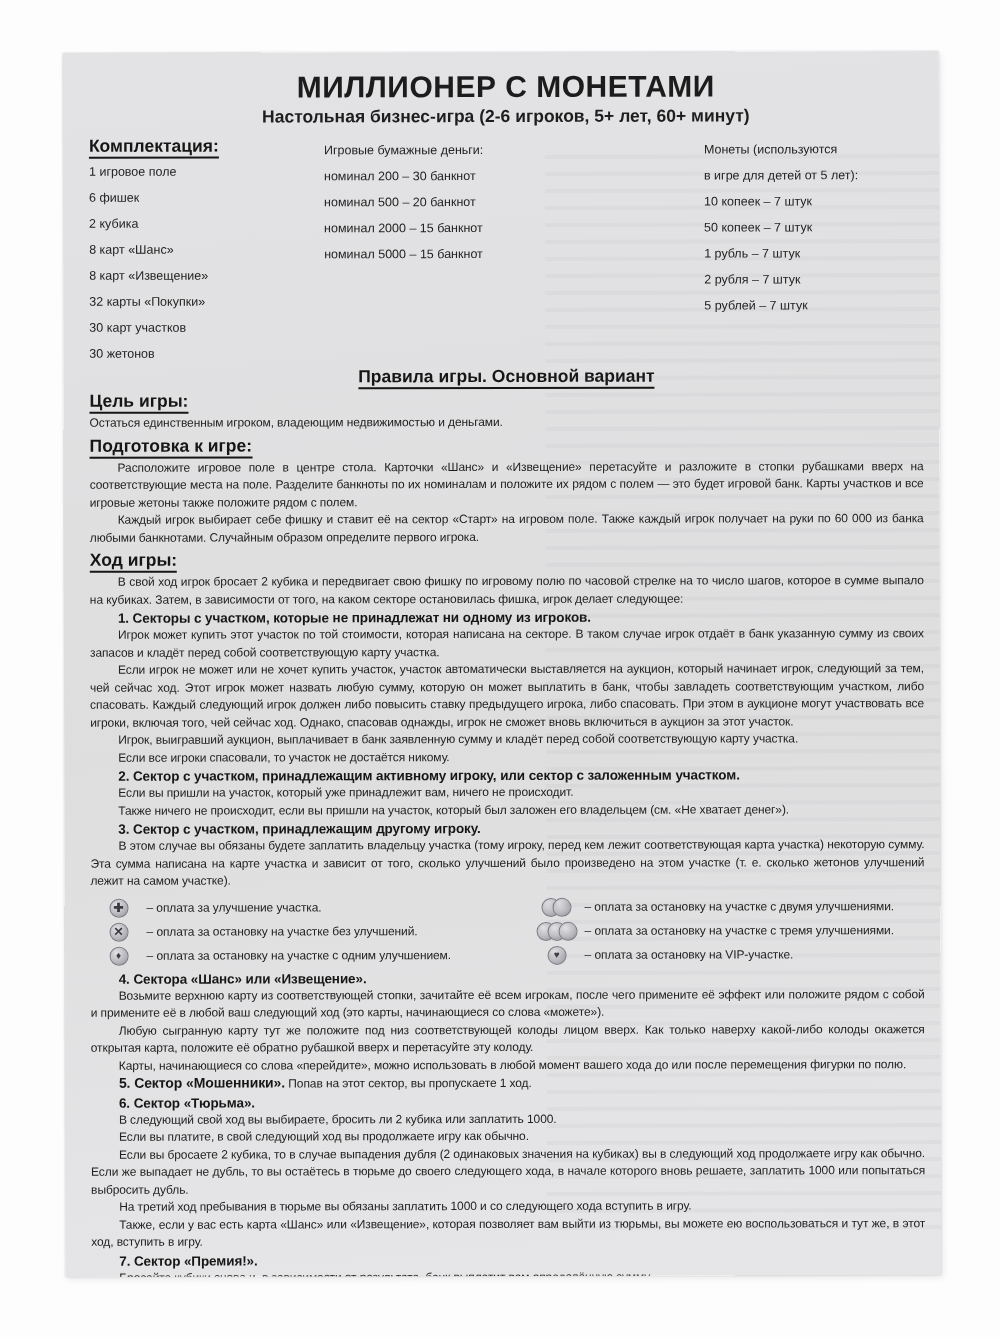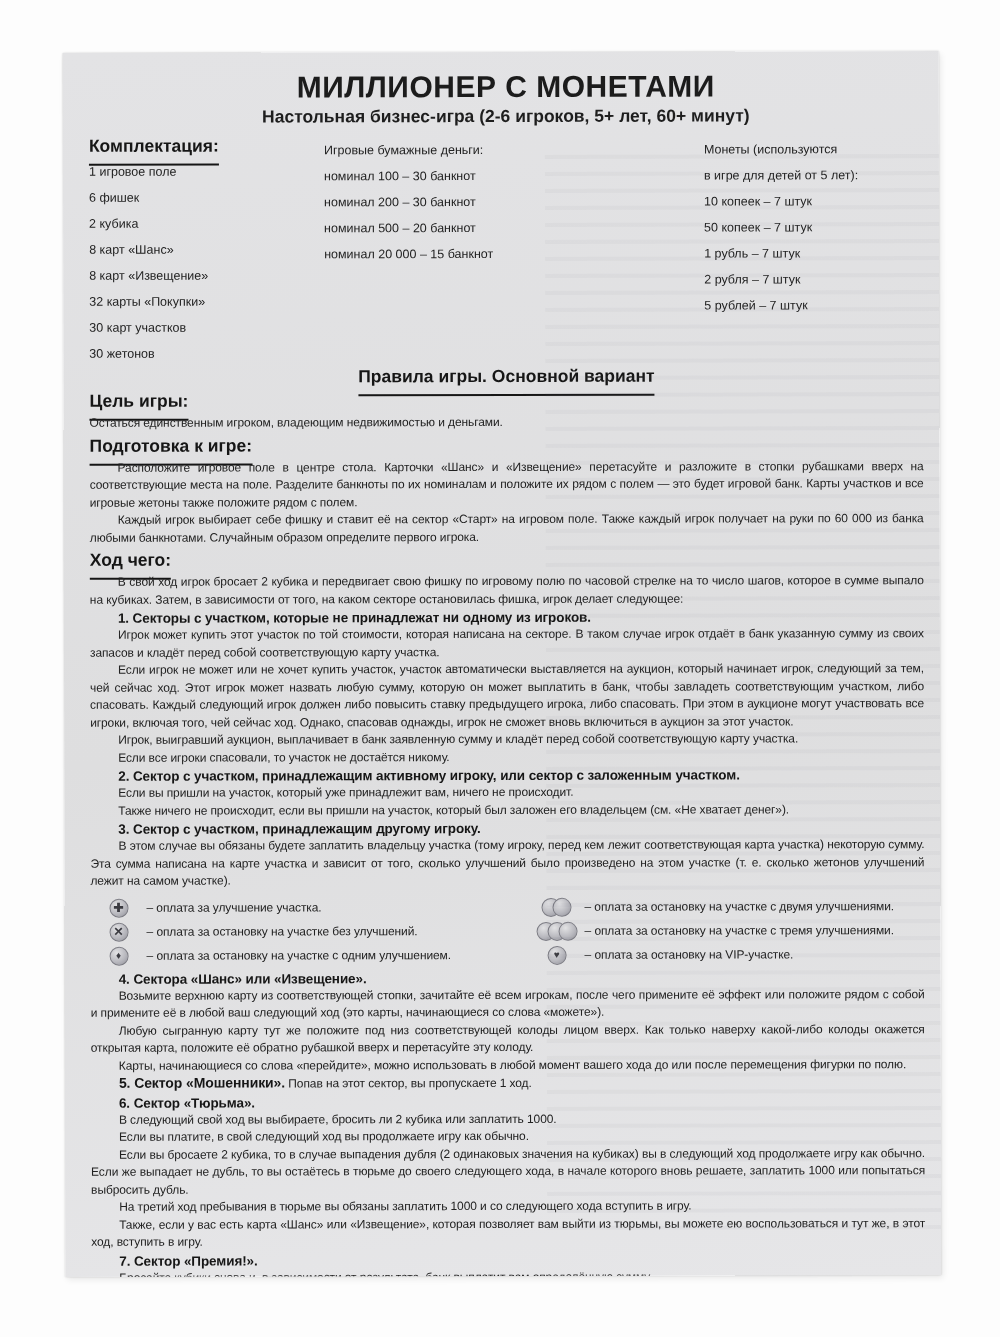--- a/index.html
+++ b/index.html
@@ -41,21 +41,21 @@
   }
   .components{display:flex; align-items:flex-start; line-height:18px; font-size:12.5px;}
   .comp-col1{width:235px; flex:none;}
   .comp-col2{width:324px; flex:none;}
   .comp-col3{flex:auto; padding-left:30px;}
   .comp-col3 .li{padding-left:26px;}
   .h2{
     font-size:17.5px; font-weight:bold; color:#161616;
     margin:3px 0 3px 0;
   }
-  .h2 > span{border-bottom:2px solid #161616; padding-bottom:8px;}
+  .h2 > span{border-bottom:2px solid #161616; padding-bottom:1px;}
   .center{text-align:center;}
   .li{white-space:nowrap;margin-top:8px;}
   .rules-head{margin:4px 0 2px 0;}
   .p{
     font-size:12px; line-height:17.5px;
     text-align:justify; text-indent:28px;
     letter-spacing:-0.1px;
     margin:0;
   }
   .p.noindent{text-indent:0;}
@@ -101,24 +101,24 @@
       <div class="li">6 фишек</div>
       <div class="li">2 кубика</div>
       <div class="li">8 карт «Шанс»</div>
       <div class="li">8 карт «Извещение»</div>
       <div class="li">32 карты «Покупки»</div>
       <div class="li">30 карт участков</div>
       <div class="li">30 жетонов</div>
     </div>
     <div class="comp-col2">
       <div class="li">Игровые бумажные деньги:</div>
-      <div class="li">номинал 100 – 30 банкнот</div>
       <div class="li">номинал 200 – 30 банкнот</div>
       <div class="li">номинал 500 – 20 банкнот</div>
-      <div class="li">номинал 20 000 – 15 банкнот</div>
+      <div class="li">номинал 2000 – 15 банкнот</div>
+      <div class="li">номинал 5000 – 15 банкнот</div>
     </div>
     <div class="comp-col3">
       <div class="li">Монеты (используются</div>
       <div class="li">в игре для детей от 5 лет):</div>
       <div class="li">10 копеек – 7 штук</div>
       <div class="li">50 копеек – 7 штук</div>
       <div class="li">1 рубль – 7 штук</div>
       <div class="li">2 рубля – 7 штук</div>
       <div class="li">5 рублей – 7 штук</div>
     </div>
@@ -126,21 +126,21 @@
 
   <div class="h2 center rules-head"><span>Правила игры. Основной вариант</span></div>
 
   <div class="h2"><span>Цель игры:</span></div>
   <p class="p noindent">Остаться единственным игроком, владеющим недвижимостью и деньгами.</p>
 
   <div class="h2"><span>Подготовка к игре:</span></div>
   <p class="p">Расположите игровое поле в центре стола. Карточки «Шанс» и «Извещение» перетасуйте и разложите в стопки рубашками вверх на соответствующие места на поле. Разделите банкноты по их номиналам и положите их рядом с полем — это будет игровой банк. Карты участков и все игровые жетоны также положите рядом с полем.</p>
   <p class="p">Каждый игрок выбирает себе фишку и ставит её на сектор «Старт» на игровом поле. Также каждый игрок получает на руки по 60 000 из банка любыми банкнотами. Случайным образом определите первого игрока.</p>
 
-  <div class="h2"><span>Ход чего:</span></div>
+  <div class="h2"><span>Ход игры:</span></div>
   <p class="p">В свой ход игрок бросает 2 кубика и передвигает свою фишку по игровому полю по часовой стрелке на то число шагов, которое в сумме выпало на кубиках. Затем, в зависимости от того, на каком секторе остановилась фишка, игрок делает следующее:</p>
 
   <div class="h3">1. Секторы с участком, которые не принадлежат ни одному из игроков.</div>
   <p class="p">Игрок может купить этот участок по той стоимости, которая написана на секторе. В таком случае игрок отдаёт в банк указанную сумму из своих запасов и кладёт перед собой соответствующую карту участка.</p>
   <p class="p">Если игрок не может или не хочет купить участок, участок автоматически выставляется на аукцион, который начинает игрок, следующий за тем, чей сейчас ход. Этот игрок может назвать любую сумму, которую он может выплатить в банк, чтобы завладеть соответствующим участком, либо спасовать. Каждый следующий игрок должен либо повысить ставку предыдущего игрока, либо спасовать. При этом в аукционе могут участвовать все игроки, включая того, чей сейчас ход. Однако, спасовав однажды, игрок не сможет вновь включиться в аукцион за этот участок.</p>
   <p class="p">Игрок, выигравший аукцион, выплачивает в банк заявленную сумму и кладёт перед собой соответствующую карту участка.</p>
   <p class="p">Если все игроки спасовали, то участок не достаётся никому.</p>
 
   <div class="h3">2. Сектор с участком, принадлежащим активному игроку, или сектор с заложенным участком.</div>
   <p class="p">Если вы пришли на участок, который уже принадлежит вам, ничего не происходит.</p>

